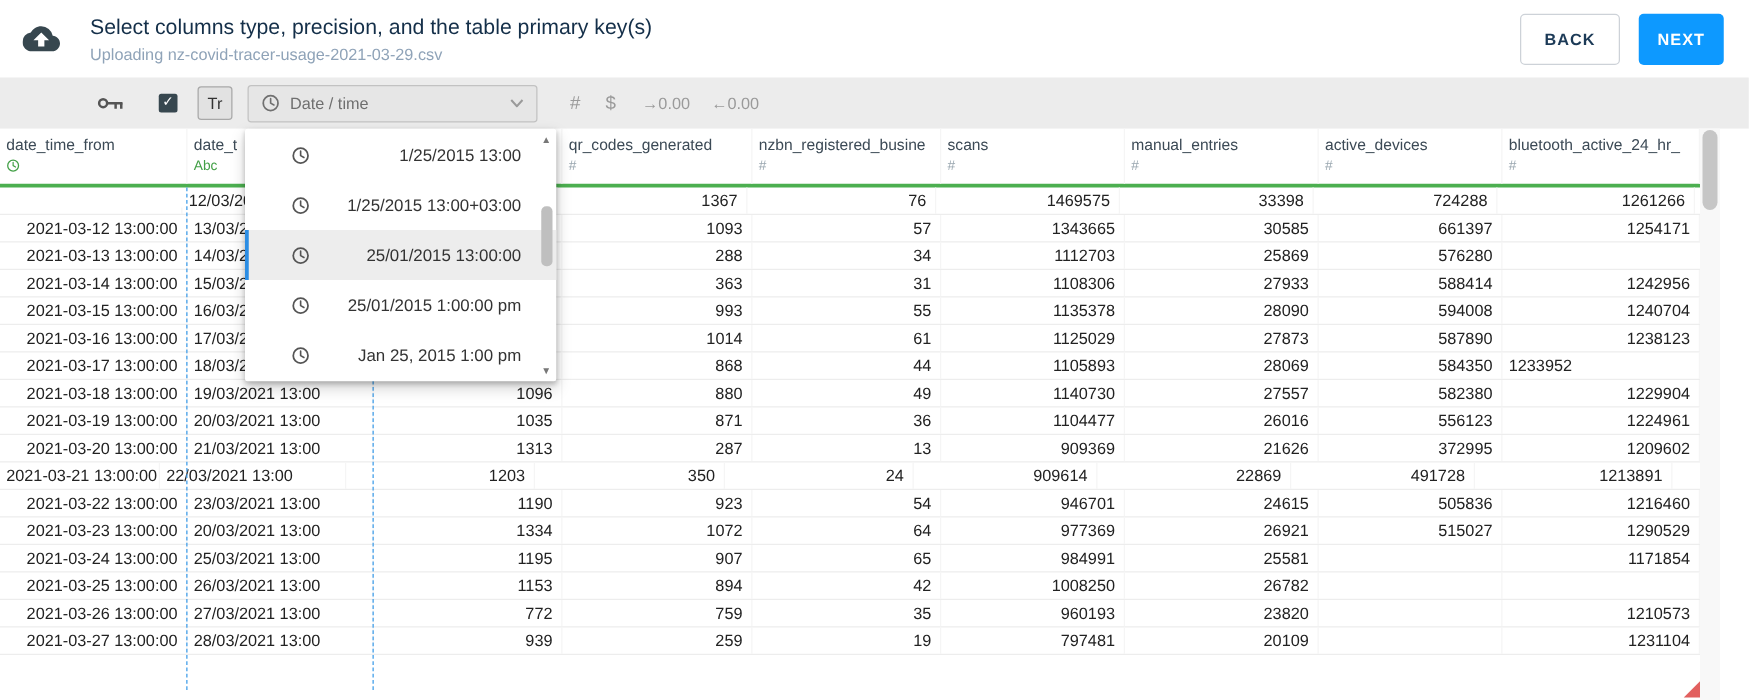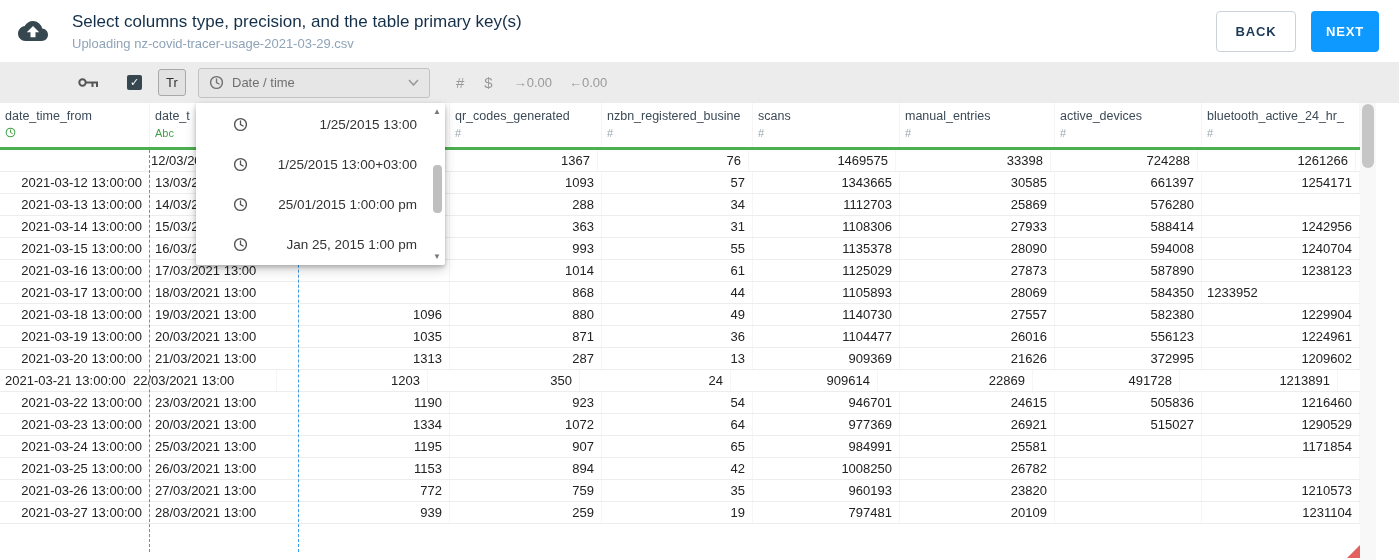--- a/index.html
+++ b/index.html
@@ -373,20 +373,29 @@
         </div>
         <div class="dd-item">
           <span class="dd-clock">
             <svg width="15" height="15" viewBox="0 0 16 16">
               <circle cx="8" cy="8" r="6.3" fill="none" stroke="#555" stroke-width="1.5"></circle>
               <path d="M8 4.2 L8 8 L10.8 9.6" fill="none" stroke="#555" stroke-width="1.4" stroke-linecap="round"></path>
             </svg>
           </span>
           <span class="dd-label">1/25/2015 13:00+03:00</span>
         </div>
+        <div class="dd-item selected">
+          <span class="dd-clock">
+            <svg width="15" height="15" viewBox="0 0 16 16">
+              <circle cx="8" cy="8" r="6.3" fill="none" stroke="#555" stroke-width="1.5"></circle>
+              <path d="M8 4.2 L8 8 L10.8 9.6" fill="none" stroke="#555" stroke-width="1.4" stroke-linecap="round"></path>
+            </svg>
+          </span>
+          <span class="dd-label">25/01/2015 13:00:00</span>
+        </div>
         <div class="dd-item">
           <span class="dd-clock">
             <svg width="15" height="15" viewBox="0 0 16 16">
               <circle cx="8" cy="8" r="6.3" fill="none" stroke="#555" stroke-width="1.5"></circle>
               <path d="M8 4.2 L8 8 L10.8 9.6" fill="none" stroke="#555" stroke-width="1.4" stroke-linecap="round"></path>
             </svg>
           </span>
           <span class="dd-label">25/01/2015 1:00:00 pm</span>
         </div>
         <div class="dd-item">

